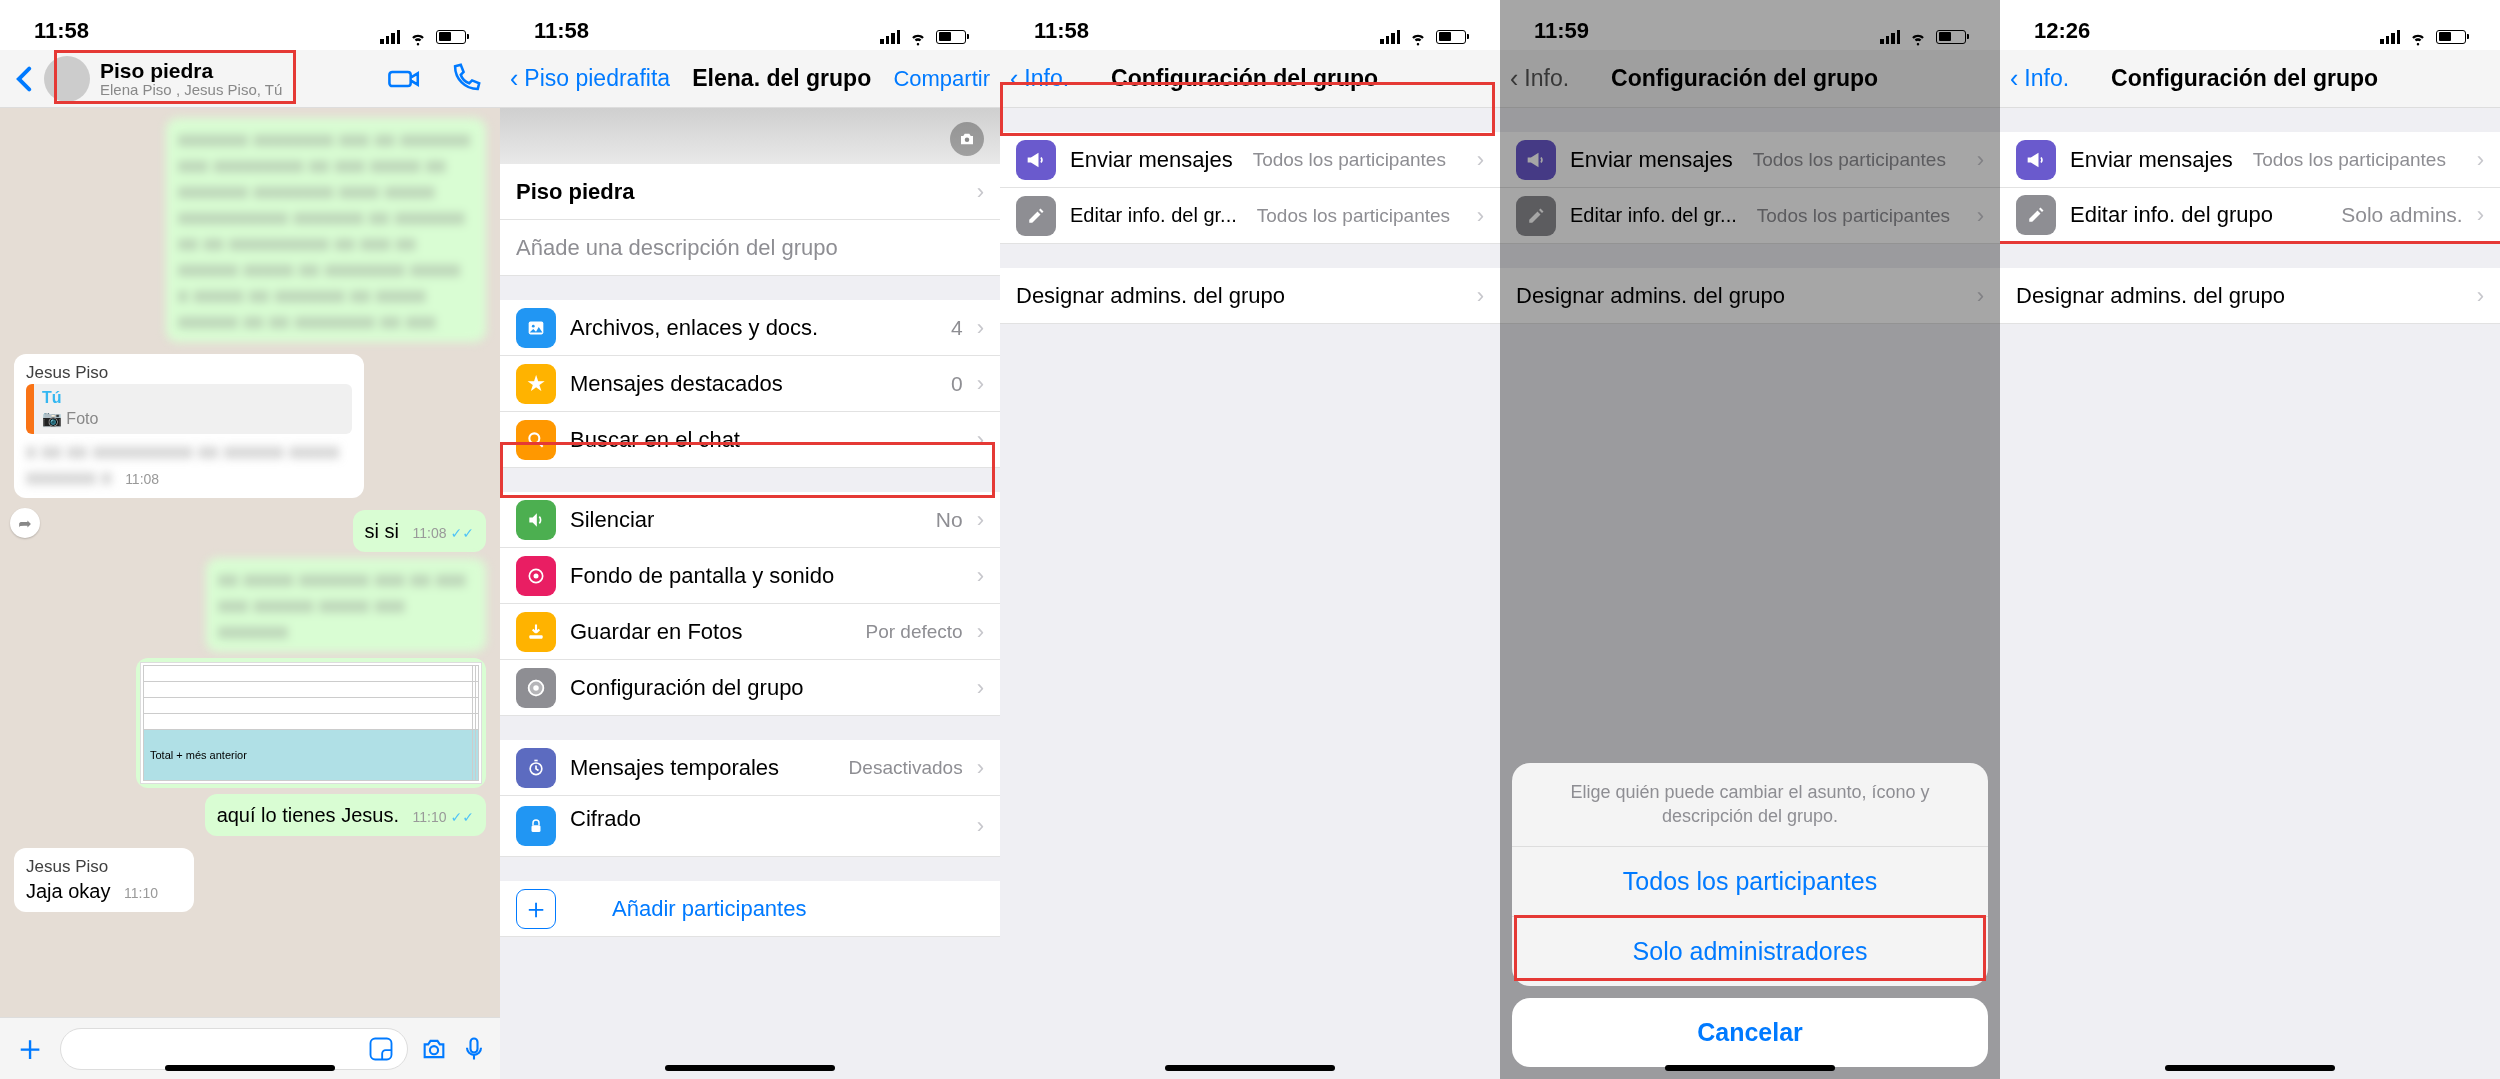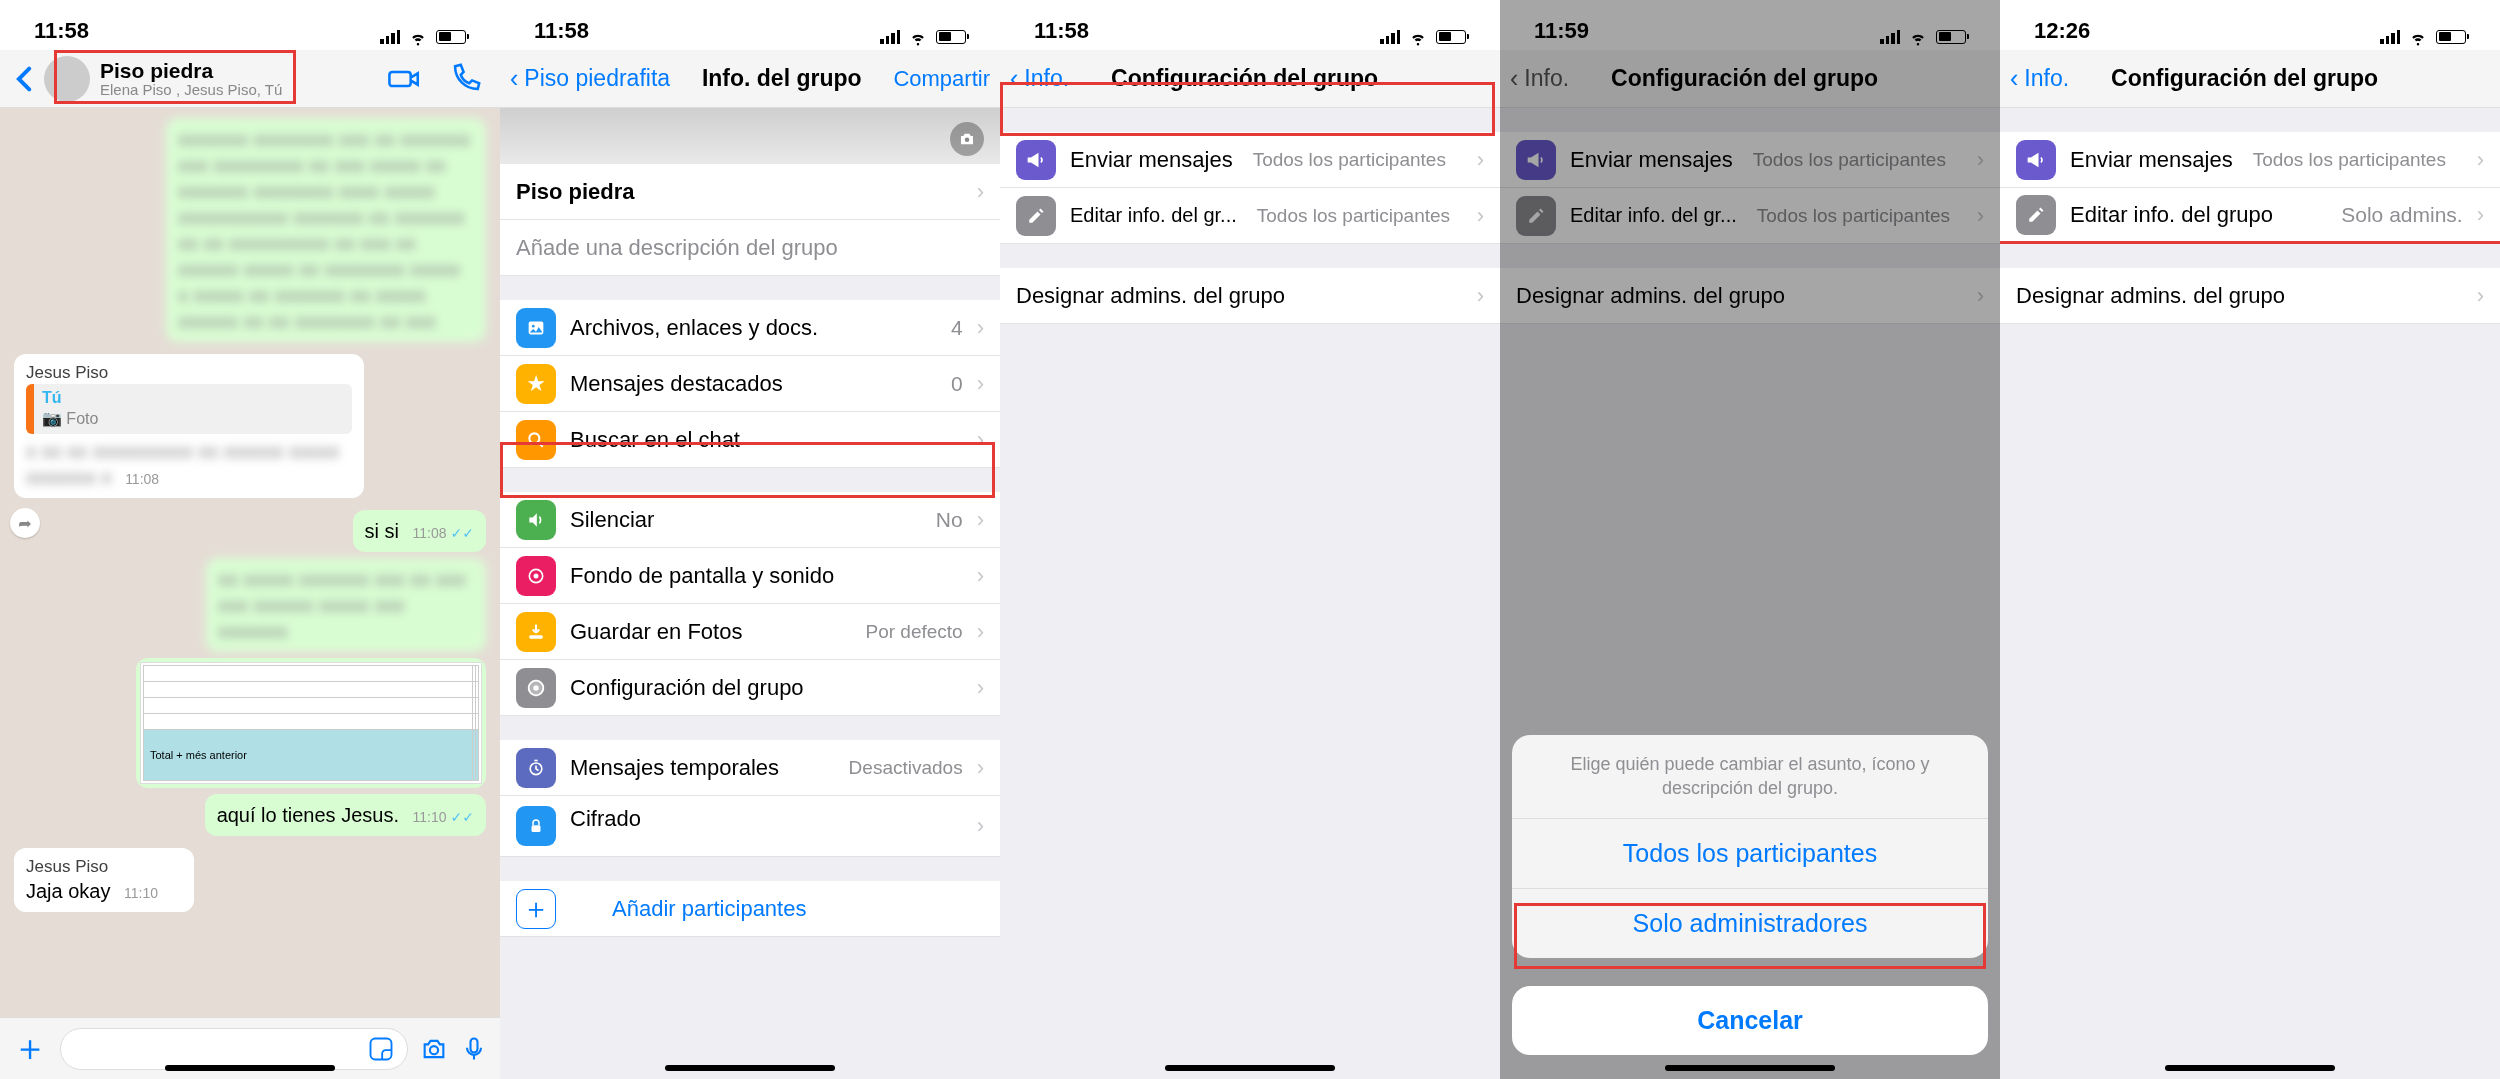--- a/index.html
+++ b/index.html
@@ -68,26 +68,26 @@
 .sect-gap { height:24px; }
 .sect-head { font-size:17px; color:#8e8e93; padding:8px 16px 4px; text-transform:uppercase; letter-spacing:0.5px; display:flex; justify-content:space-between; }
 .sect-head .link { color:#007aff; text-transform:none; }
 .hero { height:56px; background:linear-gradient(#cfcfcf,#e9e9e9); position:relative; }
 .hero .cam { position:absolute; right:16px; bottom:8px; width:34px; height:34px; border-radius:50%; background:rgba(0,0,0,.3); display:flex; align-items:center; justify-content:center; color:#fff; }
 
 .enc-sub { font-size:16px; color:#8e8e93; line-height:1.2; padding-top:2px; }
 .row.tall { align-items:flex-start; padding-top:10px; padding-bottom:10px; }
 
 
-.sheet-wrap { position:absolute; left:0; right:0; bottom:12px; padding:12px; z-index:10; }
+.sheet-wrap { position:absolute; left:0; right:0; bottom:0; padding:12px; z-index:10; }
 .sheet { background:rgba(248,248,248,.96); border-radius:18px; overflow:hidden; text-align:center; }
 .sheet .note { font-size:18px; color:#8e8e93; padding:18px 30px; border-bottom:0.5px solid #ddd; line-height:1.3; }
 .sheet .opt { font-size:25px; color:#007aff; padding:20px 0; border-bottom:0.5px solid #ddd; }
 .sheet .opt:last-child { border-bottom:none; }
-.cancel { margin-top:28px; background:#fff; border-radius:18px; text-align:center; font-size:25px; color:#007aff; font-weight:600; padding:20px 18px; }
+.cancel { margin-top:12px; background:#fff; border-radius:18px; text-align:center; font-size:25px; color:#007aff; font-weight:600; padding:20px 18px; }
 
 .red-underline { border-bottom:3px solid #e53935; }
 
 svg { display:block; }
 </style>
 </head>
 <body>
 
 <div class="phone">
   <div class="status">
@@ -257,21 +257,21 @@
           </svg>
         </span>
         <span class="batt">
           <span class="fill"></span>
         </span>
       </span>
   </div>
   <div class="nav">
     <span class="chev">‹</span>
     <span class="nav-left" style="max-width:150px;">Piso piedrafita</span>
-    <span class="nav-title">Info. del grupo</span>
+    <span class="nav-title">Elena. del grupo</span>
     <span class="nav-right">Compartir</span>
   </div>
   <div class="content">
     <div class="hero">
       <span class="cam">
           <svg viewBox="0 0 24 24" width="18">
             <path fill="#fff" d="M4 8h3l2-3h6l2 3h3v11H4z"></path>
             <circle cx="12" cy="13" r="3" fill="#888"></circle>
           </svg>
         </span>

